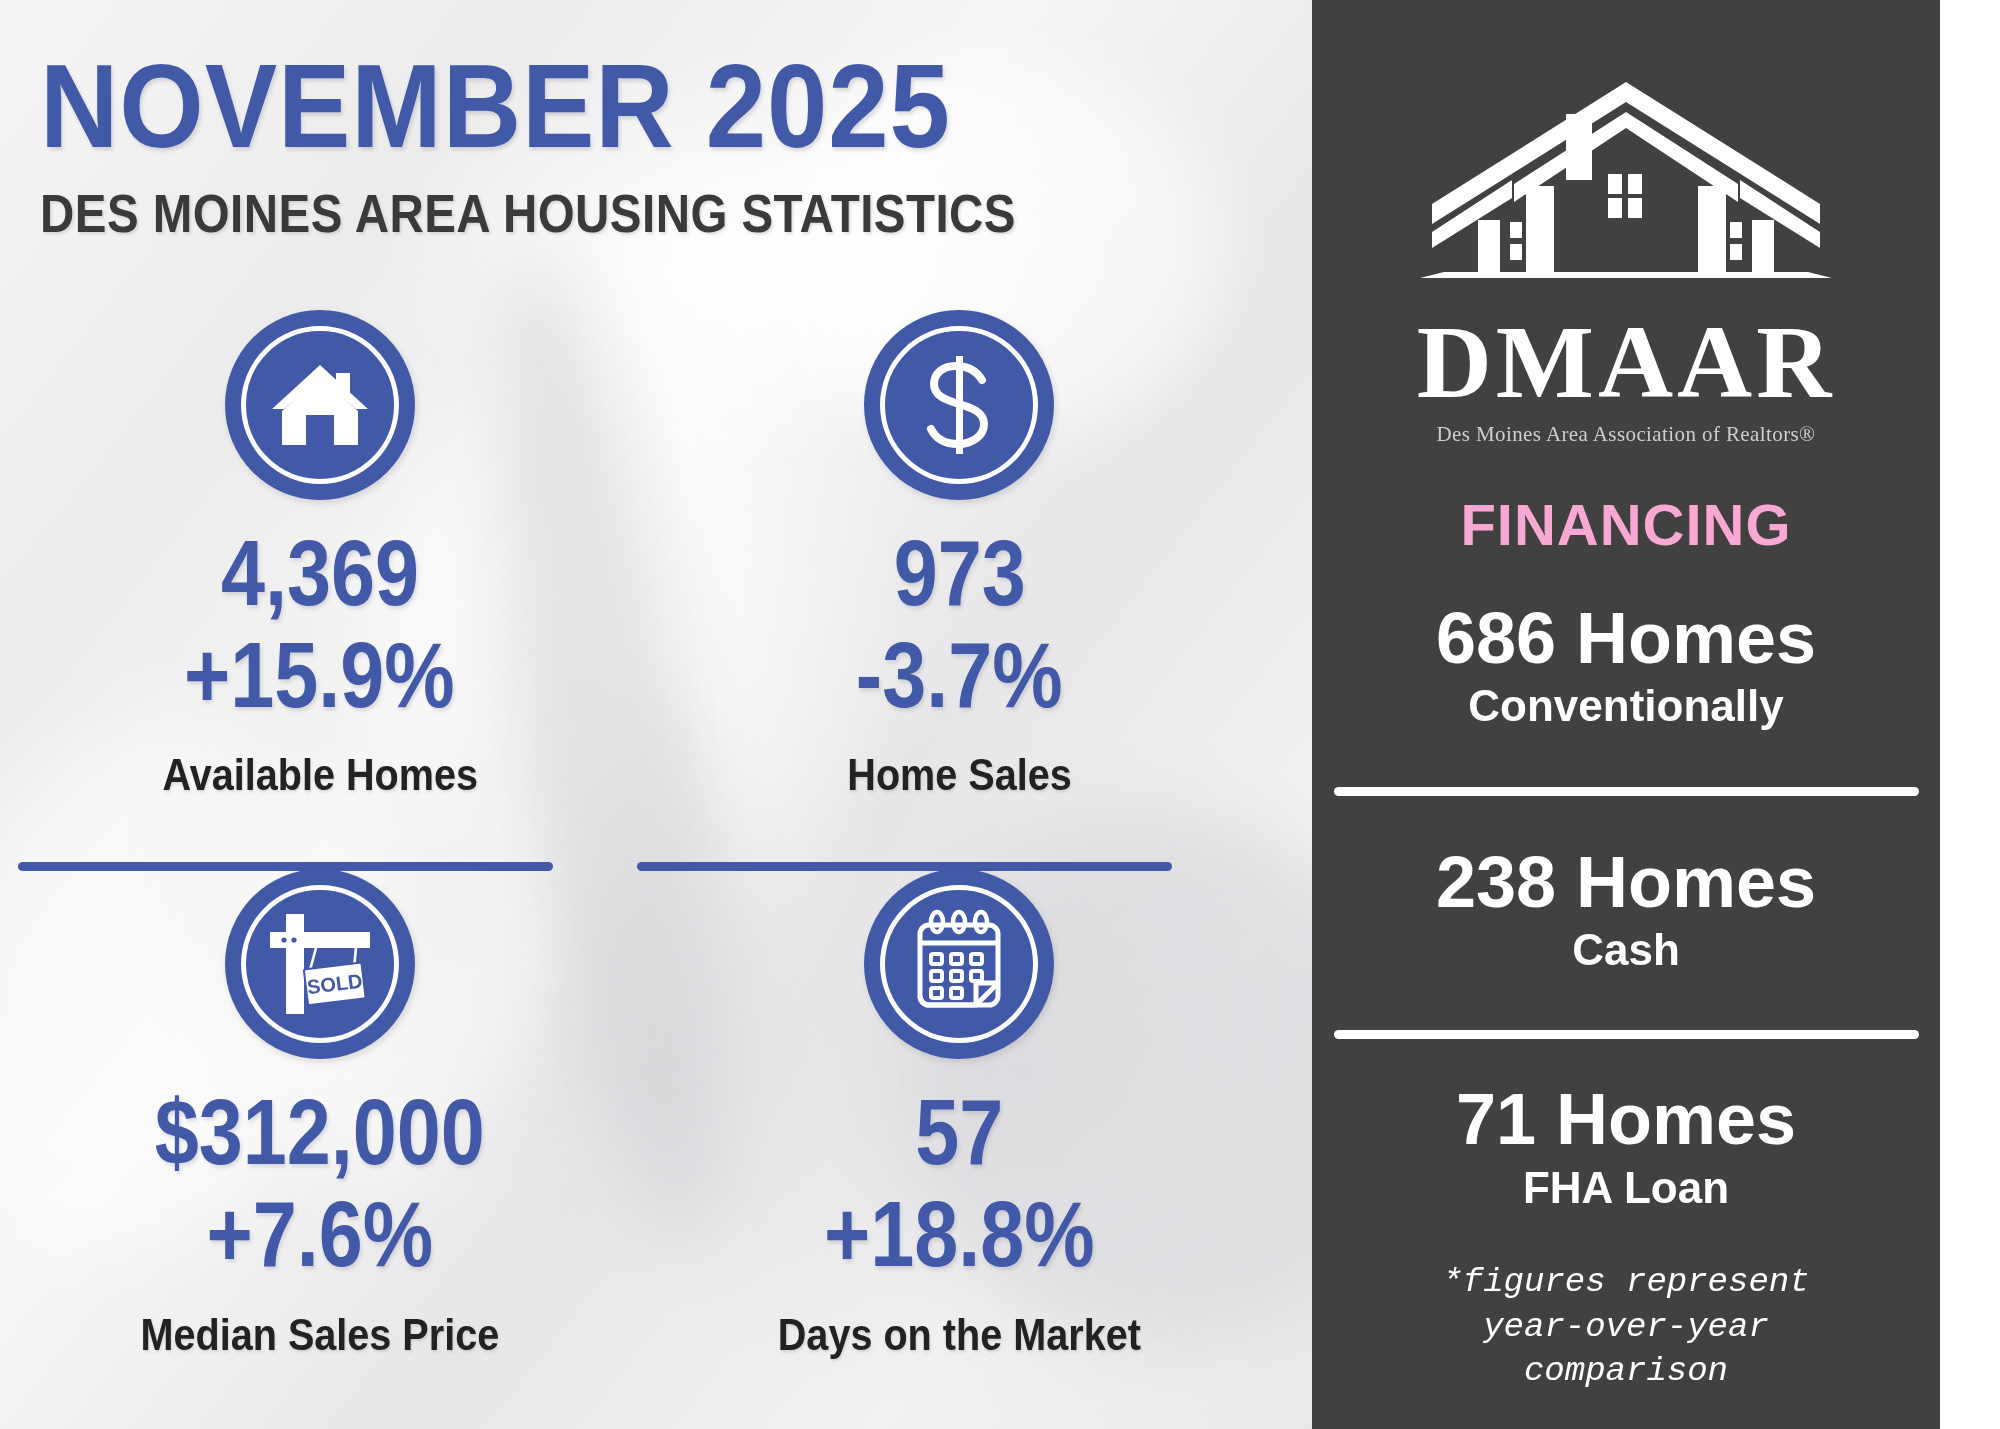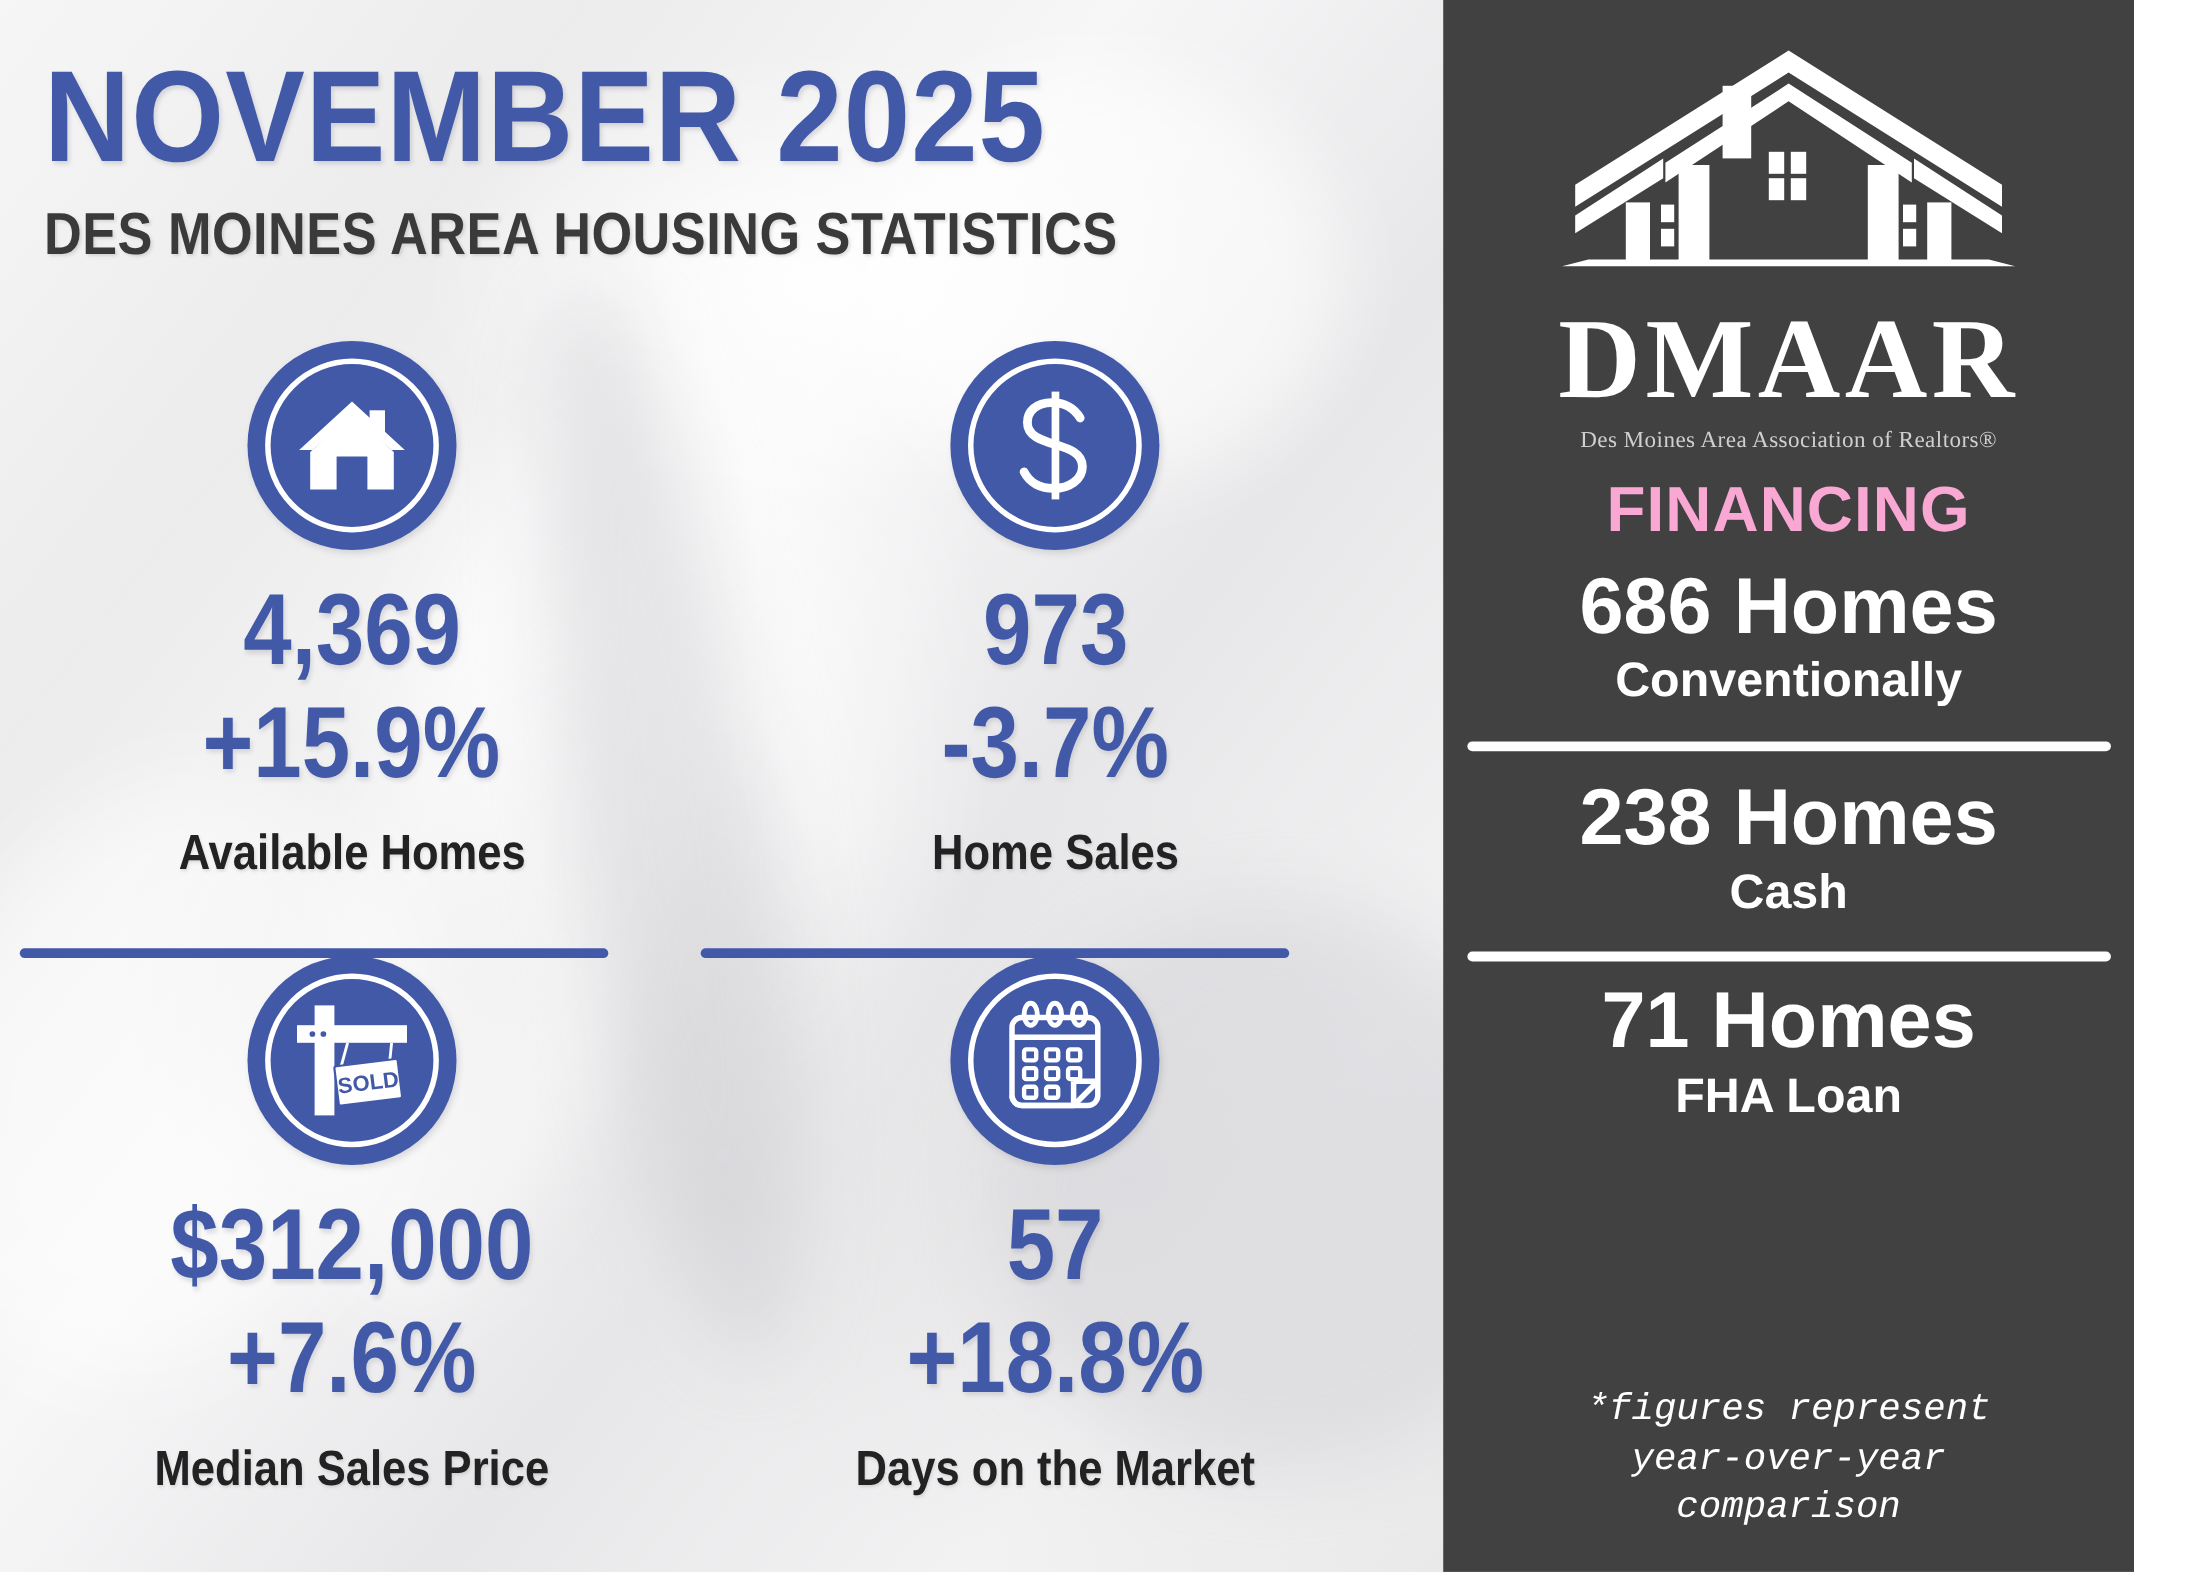--- a/index.html
+++ b/index.html
@@ -144,21 +144,22 @@
 
   
   .right-panel {
     position:relative;
     width:628px;
     height:1429px;
     background:#414141;
     display:flex;
     flex-direction:column;
     align-items:center;
-    padding-top:44px;
+    padding-top:80px;
+    gap:26px;
   }
 
   .logo { display:flex; flex-direction:column; align-items:center; }
   .logo-wordmark {
     font-family:"Liberation Serif", serif;
     font-weight:bold;
     font-size:104px;
     letter-spacing:4px;
     color:#ffffff;
     line-height:1;

